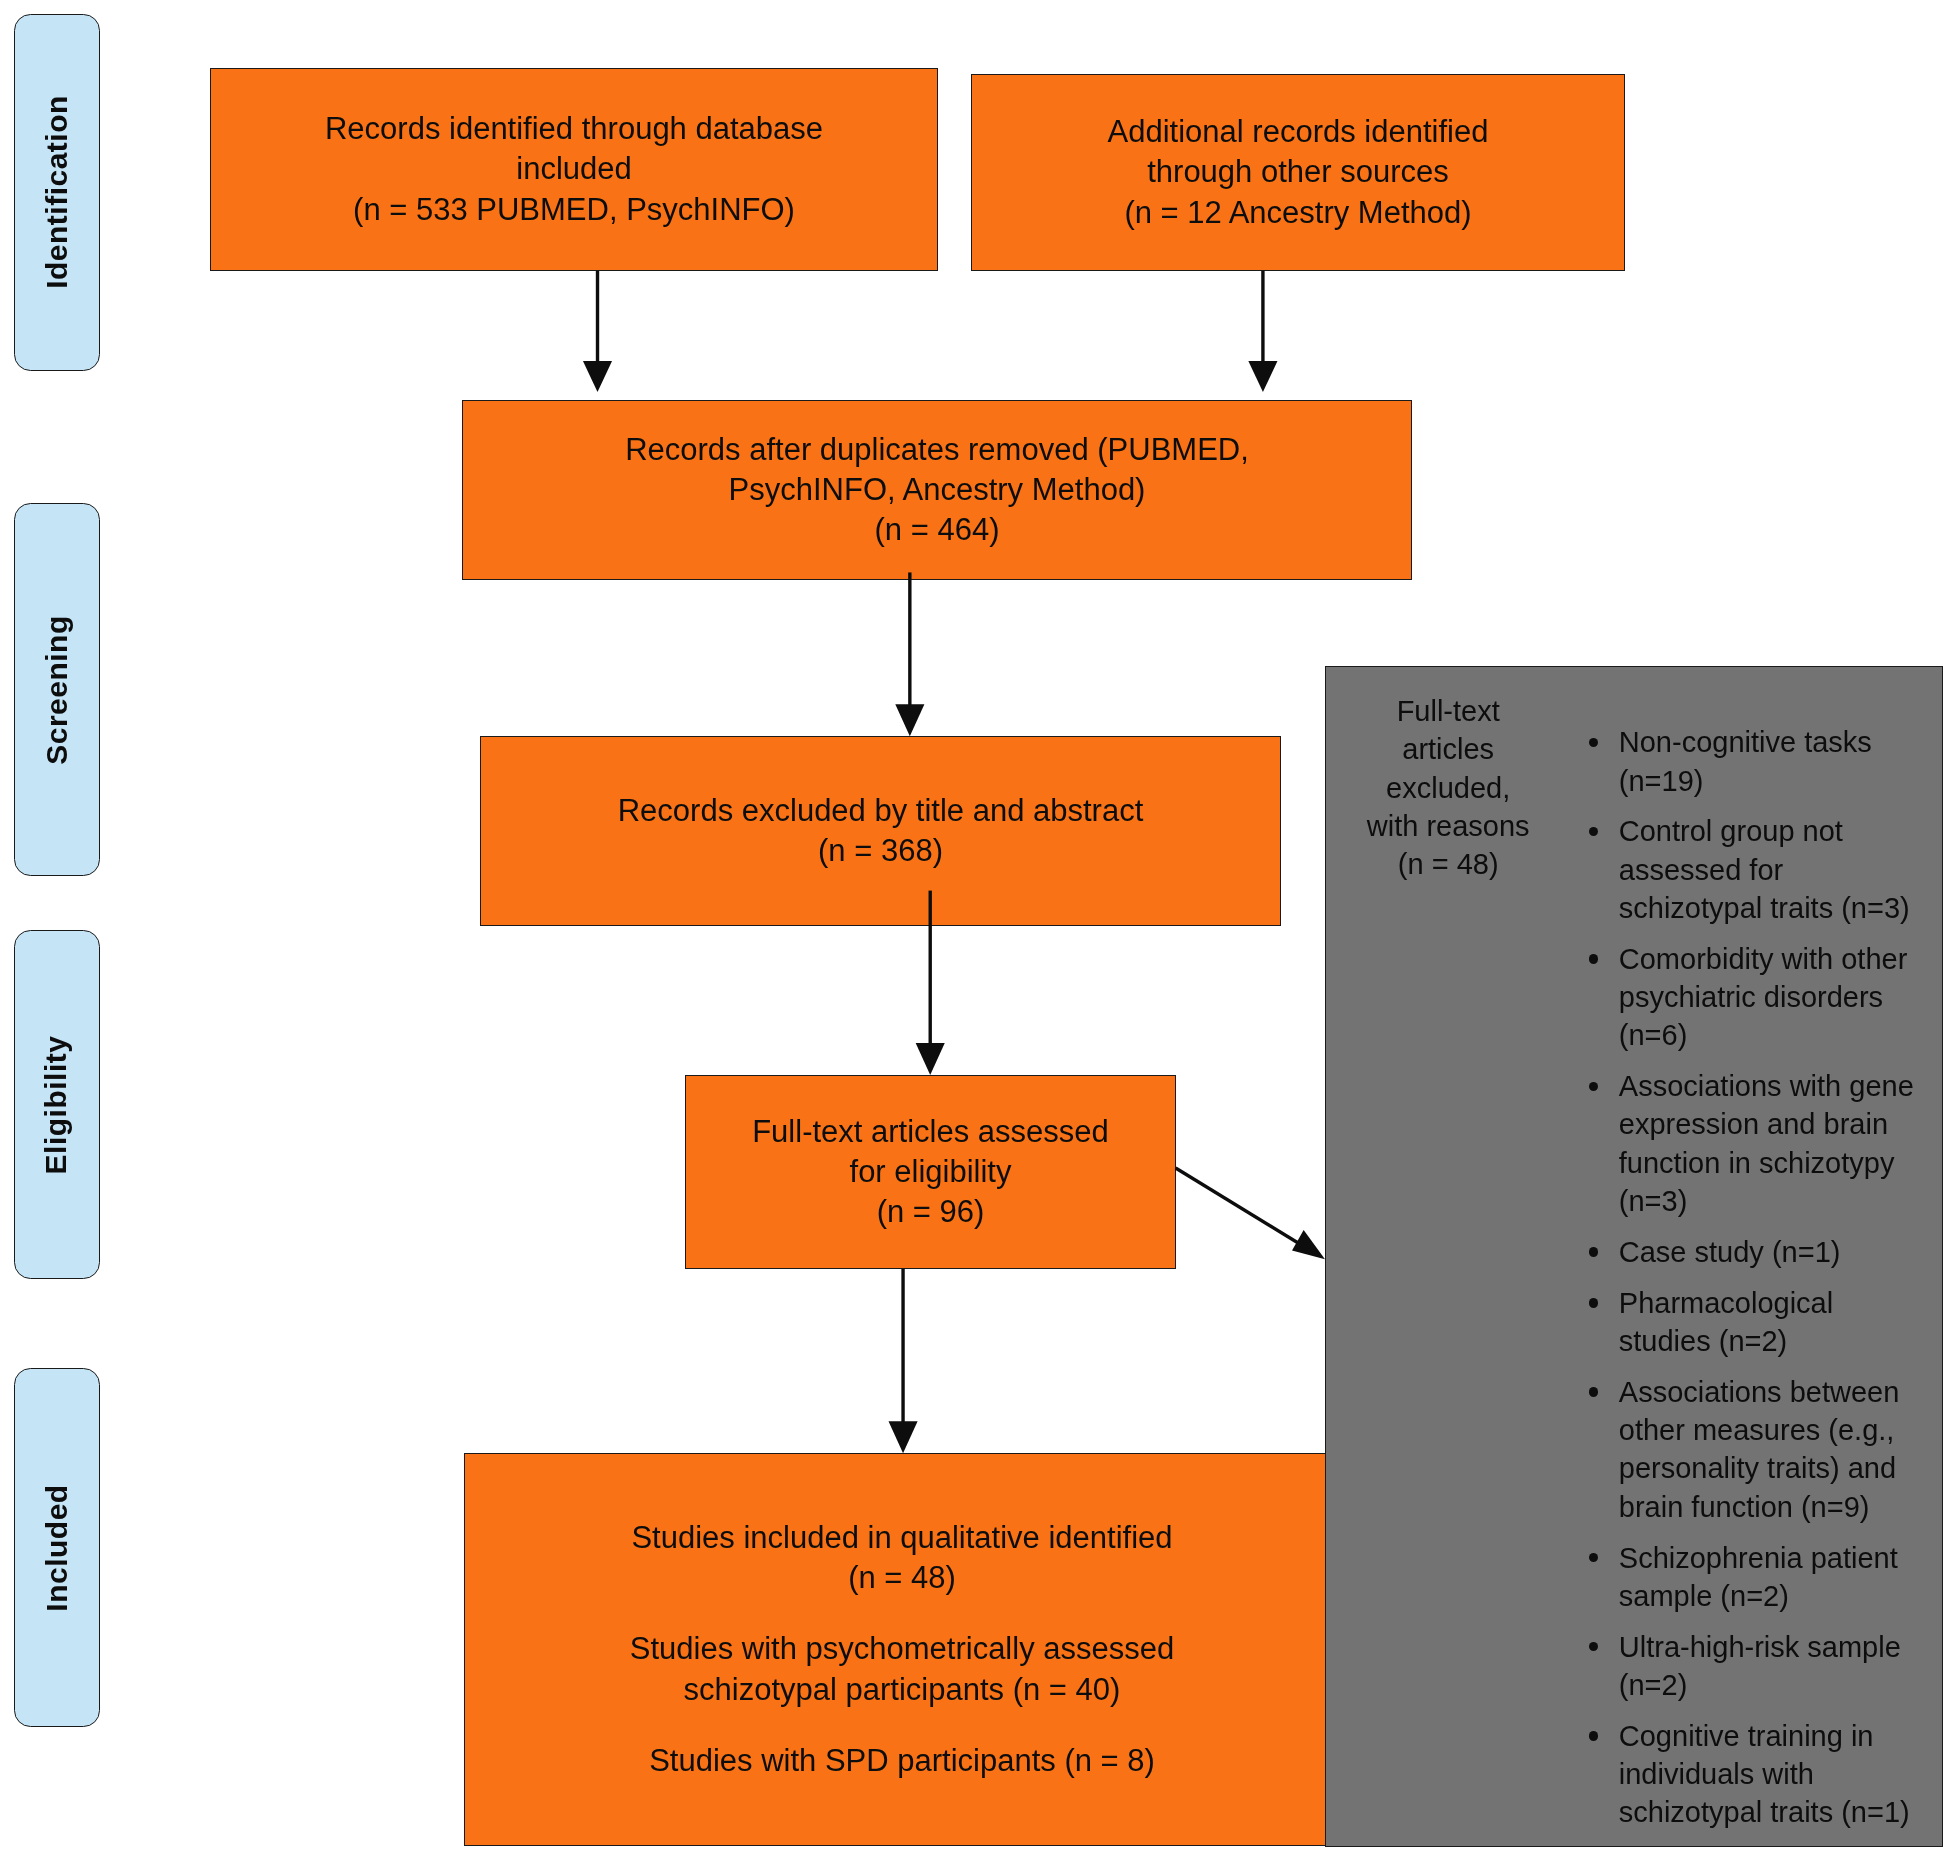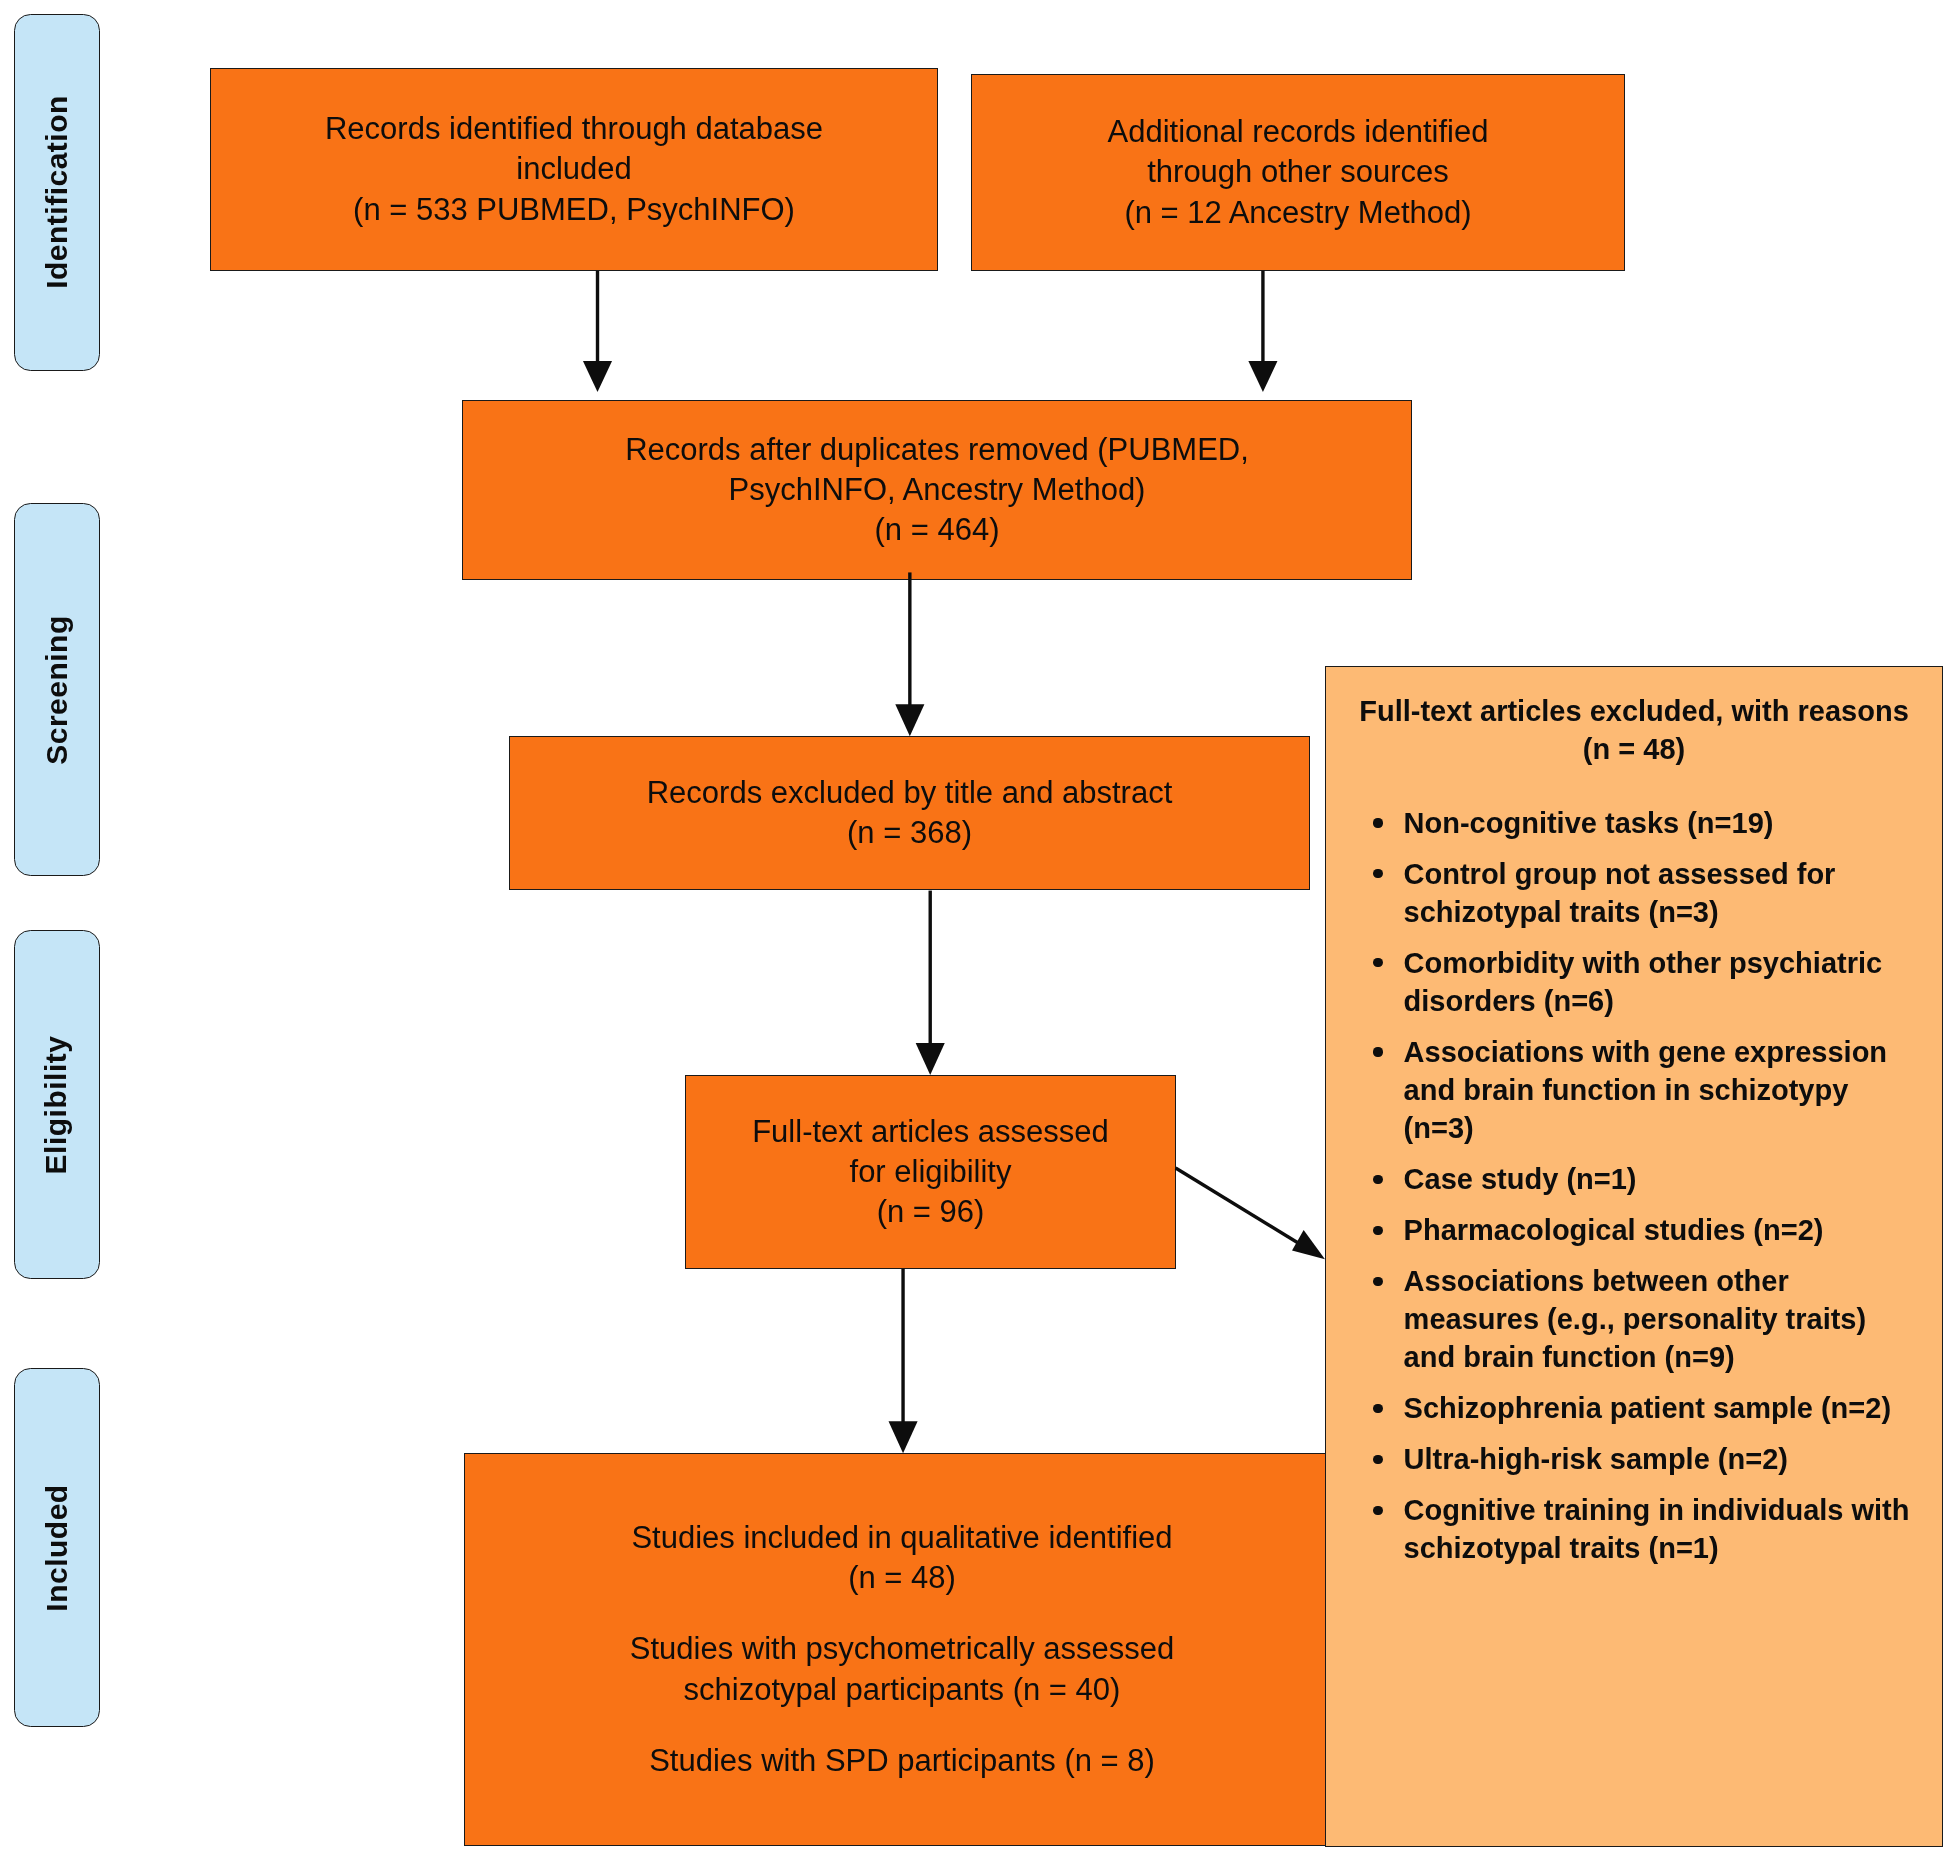--- a/index.html
+++ b/index.html
@@ -54,30 +54,29 @@
     font-size: 31px;
     line-height: 1.30;
     padding: 4.9px 12.6px;
   }
   .flow-box .line { display: block; width: 100%; }
   .flow-box .gap { display: block; height: 31px; }
 
   
   #exclusion-box {
     position: absolute;
-    background: #fdba74;
+    background: #737373;
     border: 1.9px solid #1a1a1a;
     box-sizing: border-box;
     color: #0d0d0d;
     font-size: 29px;
     line-height: 1.32;
     padding: 21.3px 14.6px 14.6px 14.6px;
     display: flex;
-    flex-direction: column;
-    font-weight: bold;
+    flex-direction: row;
   }
   #exclusion-title {
     text-align: center;
     margin: 3.9px 16.5px 0 16.5px;
   }
   #exclusion-list {
     list-style: none;
     margin: 35px 0 0 0;
     padding: 0 4.9px 0 28px;
   }
@@ -137,21 +136,21 @@
     <span class="line">through other sources</span>
     <span class="line">(n = 12 Ancestry Method)</span>
   </div>
 
   <div class="flow-box" style="left:462px; top:400px; width:950px; height:180px;">
     <span class="line">Records after duplicates removed (PUBMED,</span>
     <span class="line">PsychINFO, Ancestry Method)</span>
     <span class="line">(n = 464)</span>
   </div>
 
-  <div class="flow-box" style="left:509px; top:736px; width:801px; height:154px;">
+  <div class="flow-box" style="left:480px; top:736px; width:801px; height:190px;">
     <span class="line">Records excluded by title and abstract</span>
     <span class="line">(n = 368)</span>
   </div>
 
   <div class="flow-box" style="left:685px; top:1075px; width:491px; height:194px;">
     <span class="line">Full-text articles assessed</span>
     <span class="line">for eligibility</span>
     <span class="line">(n = 96)</span>
   </div>
 

